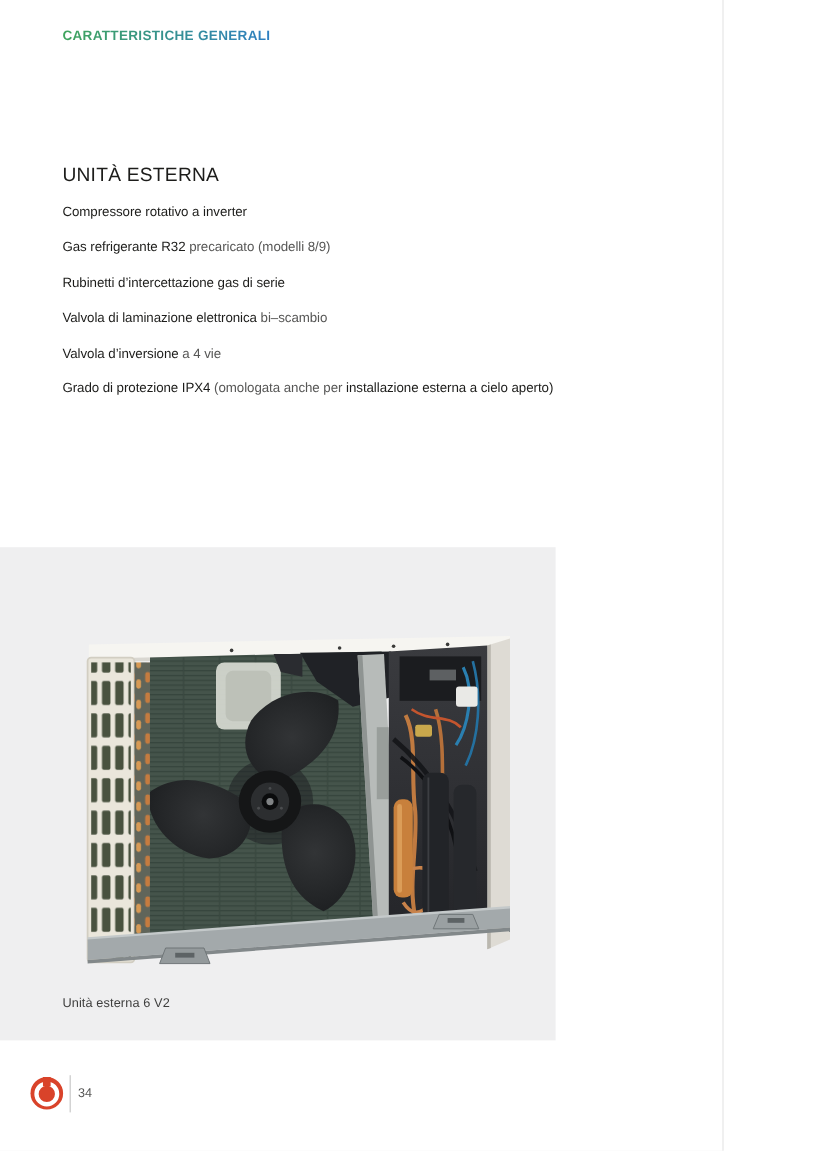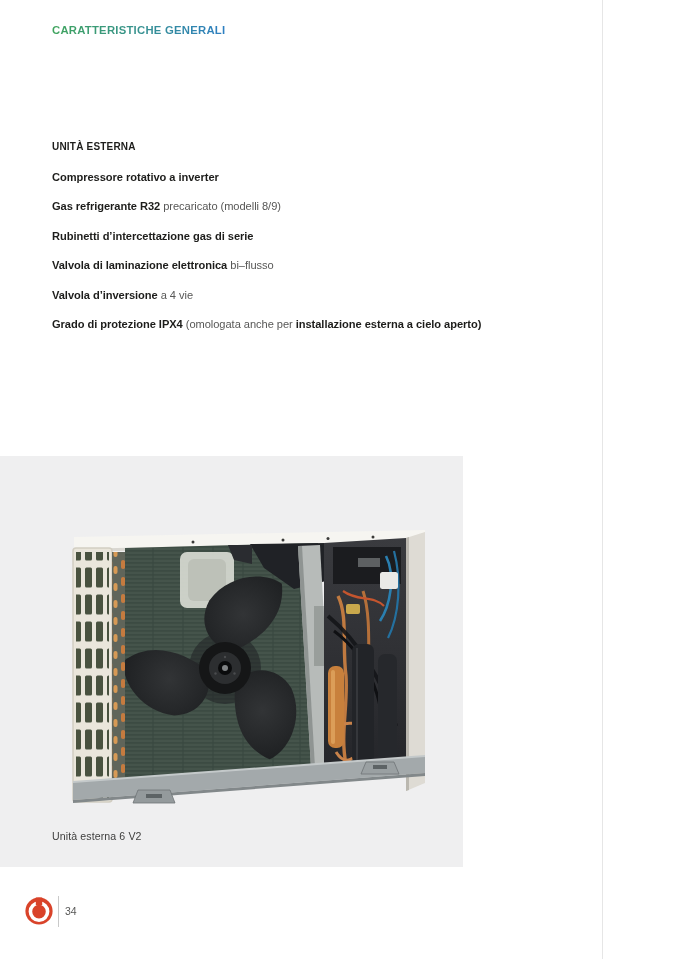--- a/index.html
+++ b/index.html
@@ -15,29 +15,29 @@
   }
   @supports ((-webkit-background-clip:text) or (background-clip:text)){
     .header-label{
       background:linear-gradient(90deg,var(--header-gradient-start,#3fa45c) 0%,var(--header-gradient-end,#2e7fc2) 100%);
       -webkit-background-clip:text;background-clip:text;
       -webkit-text-fill-color:transparent;color:transparent;
     }
   }
   .content{position:absolute;left:52px;top:140px;width:560px;}
   .section-title{
-    font-size:10px;font-weight:bold;color:var(--text-primary,#1d1d1b);
+    font-size:16px;font-weight:normal;color:var(--text-primary,#1d1d1b);
     letter-spacing:.2px;line-height:13.5px;
   }
   .feature-list{margin-top:17px;}
   .feature-line{
     line-height:13.5px;margin-bottom:16px;font-size:11.1px;
     color:var(--text-secondary,#575756);letter-spacing:-.05px;white-space:nowrap;
   }
-  .feature-line .seg.bold{font-weight:bold;color:var(--text-primary,#1d1d1b);}
+  .feature-line .seg.bold{font-weight:normal;color:var(--text-primary,#1d1d1b);}
   .figure-panel{
     position:absolute;left:0;top:456px;width:435px;height:411px;
     background:var(--panel-bg,#efefef);
     padding-left:28px;
   }
   .figure-panel svg{display:block;}
   .figure-caption{
     position:absolute;left:52px;top:374px;font-size:10.6px;
     color:#3e3e3d;letter-spacing:.1px;
   }
@@ -54,21 +54,21 @@
 <div class="page">
 
   <div class="header-label">CARATTERISTICHE GENERALI</div>
 
   <div class="content">
     <div class="section-title">UNITÀ ESTERNA</div>
     <div class="feature-list">
         <div class="feature-line"><span class="seg bold">Compressore rotativo a inverter</span></div>
         <div class="feature-line"><span class="seg bold">Gas refrigerante R32</span><span class="seg"> precaricato (modelli 8/9)</span></div>
         <div class="feature-line"><span class="seg bold">Rubinetti d’intercettazione gas di serie</span></div>
-        <div class="feature-line"><span class="seg bold">Valvola di laminazione elettronica</span><span class="seg"> bi–flusso</span></div>
+        <div class="feature-line"><span class="seg bold">Valvola di laminazione elettronica</span><span class="seg"> bi–scambio</span></div>
         <div class="feature-line"><span class="seg bold">Valvola d’inversione</span><span class="seg"> a 4 vie</span></div>
         <div class="feature-line"><span class="seg bold">Grado di protezione IPX4</span><span class="seg"> (omologata anche per </span><span class="seg bold">installazione esterna a cielo aperto)</span></div>
       </div>
   </div>
 
   <div class="figure-panel">
     <svg width="435" height="411" viewBox="0 0 435 411" xmlns="http://www.w3.org/2000/svg">
       <defs>
         <pattern id="fins" width="6" height="4" patternUnits="userSpaceOnUse">
           <rect width="6" height="4" fill="#45544b"></rect>

